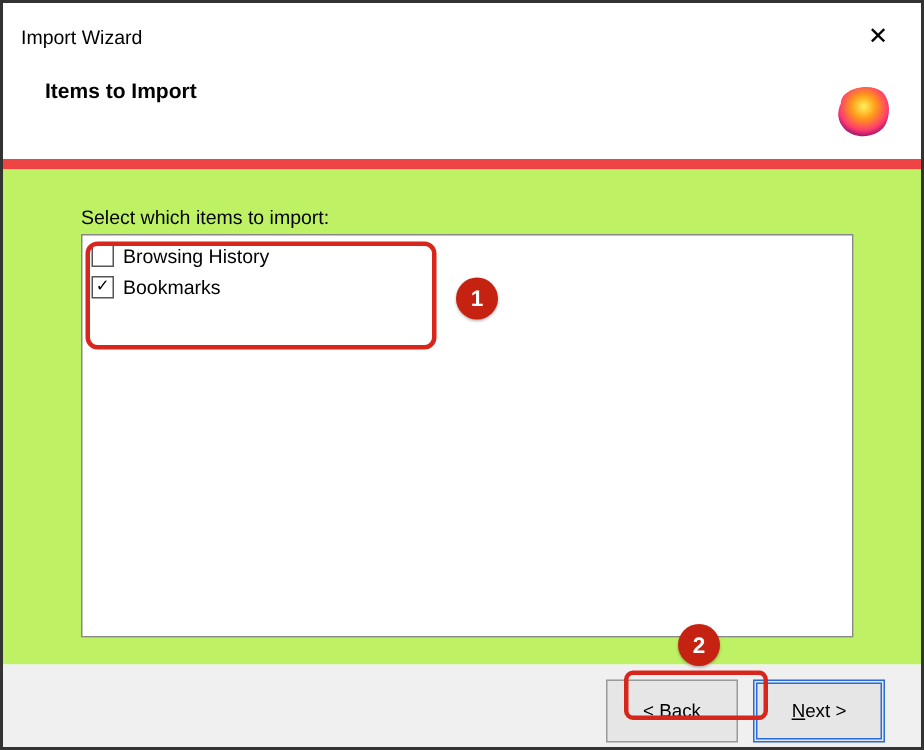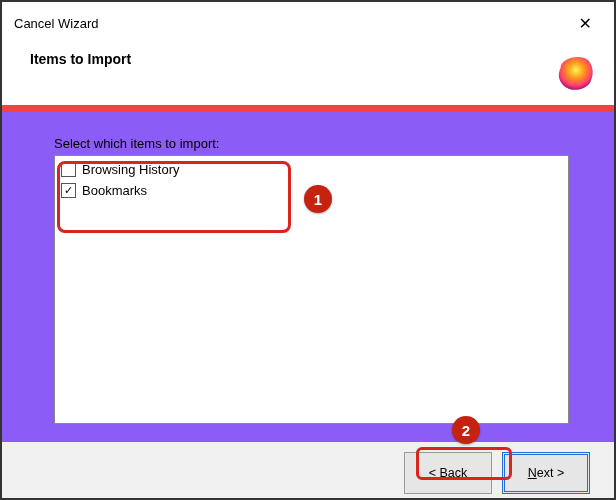--- a/index.html
+++ b/index.html
@@ -24,21 +24,21 @@
       display: flex;
       justify-content: space-between;
       align-items: flex-start;
       padding: 10px 18px 12px 28px;
       background: #fff;
       border-bottom: 7px solid #ef4444;
     }
     .header-title { font-size: 14px; font-weight: 700; }
     .logo { width: 42px; height: 42px; }
     .body-area {
-      background: #8b5cf6;
+      background: #bef264;
       padding: 24px 45px 18px 52px;
     }
     .prompt { margin-bottom: 4px; }
     .listbox {
       background: #fff;
       border: 1px solid #888;
       height: 269px;
       overflow: auto;
       padding: 4px 4px;
     }
@@ -114,21 +114,21 @@
     .c1 { left: 302px; top: 183px; }
     .c2 { left: 450px; top: 414px; }
     .checks-wrap {
       display: inline-block;
     }
   </style>
 </head>
 <body>
 
 <div class="titlebar">
-  <span>Cancel Wizard</span>
+  <span>Import Wizard</span>
   <span class="close-x">✕</span>
 </div>
 
 <div class="header">
   <div class="header-title">Items to Import</div>
   <svg class="logo" viewBox="0 0 64 64">
     <defs>
       <radialGradient id="fg" cx="50%" cy="40%" r="60%">
         <stop offset="0%" stop-color="#fff35a"></stop>
         <stop offset="40%" stop-color="#ff9b19"></stop>

